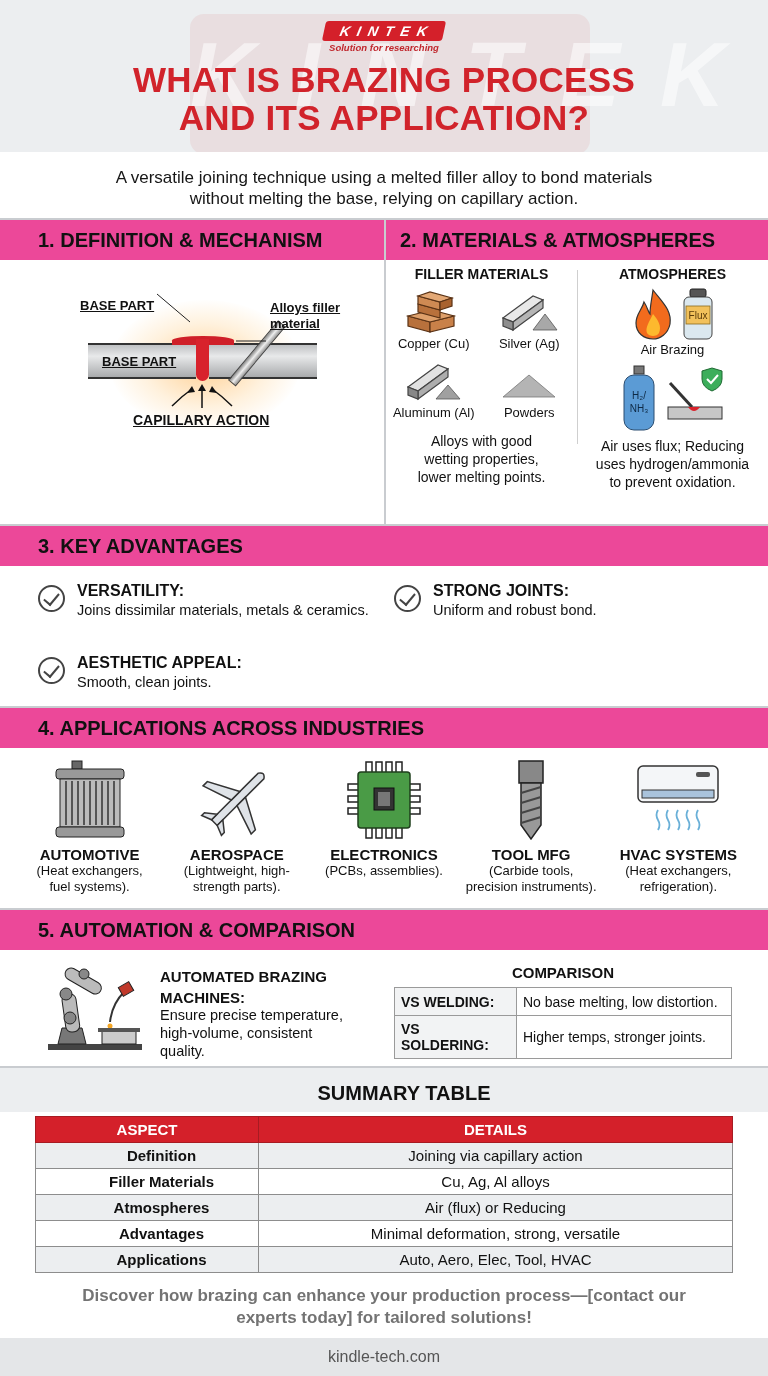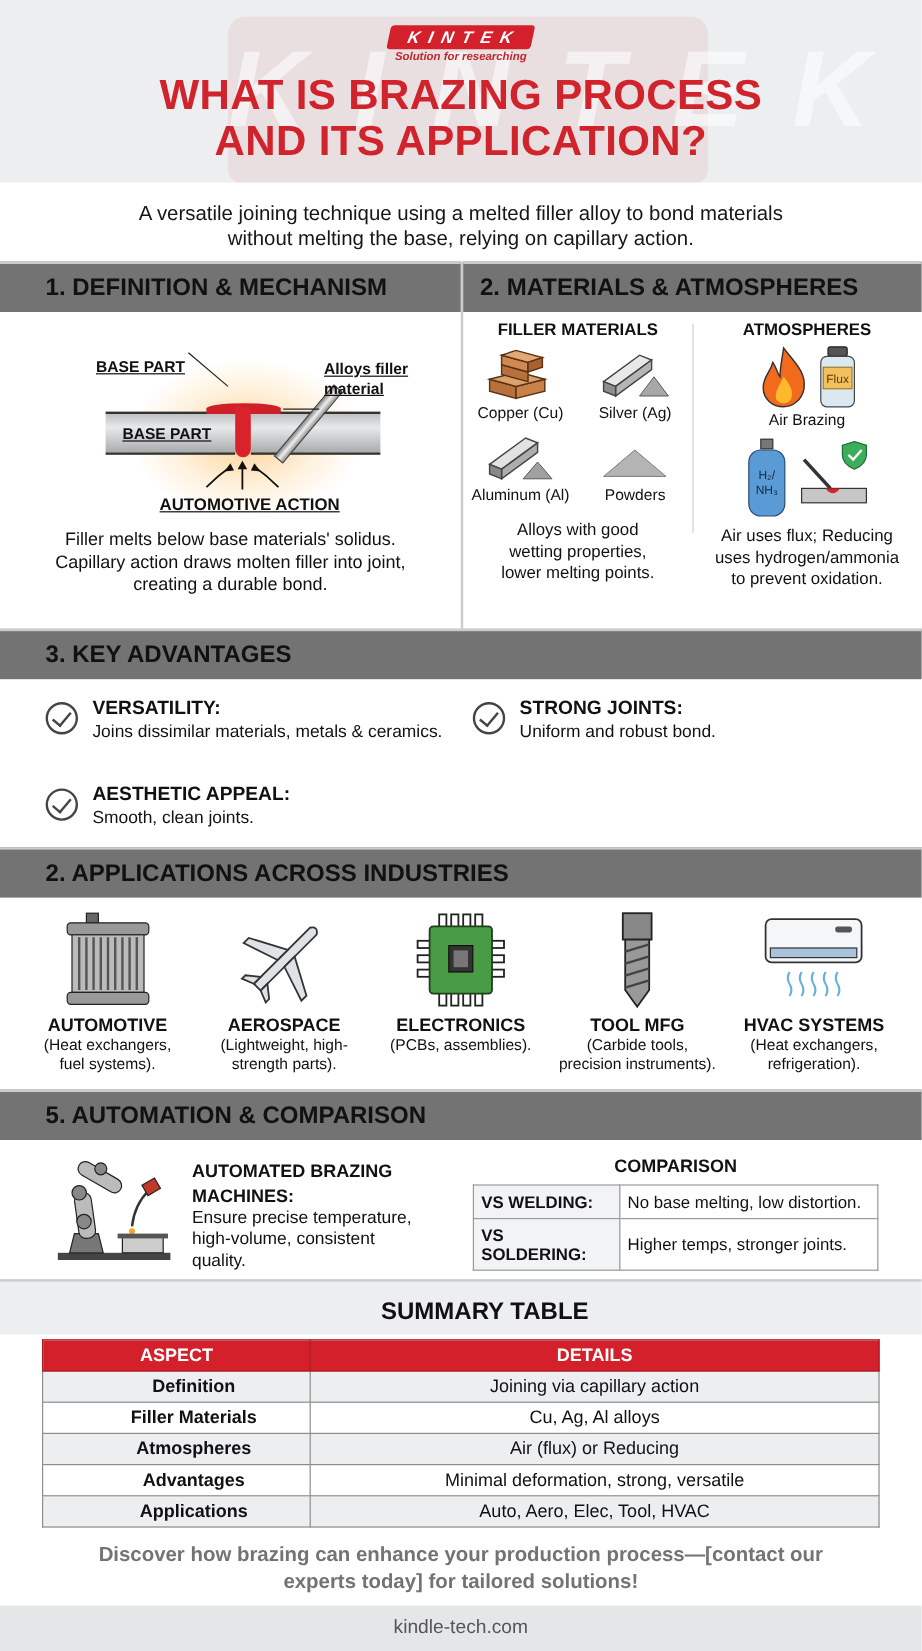--- a/index.html
+++ b/index.html
@@ -11,21 +11,21 @@
   .watermark { position: absolute; left: 190px; top: 14px; width: 400px; height: 140px; border-radius: 14px; background: rgba(200,40,40,0.08); }
   .watermark span { position: absolute; top: 10px; left: 0; right: 0; font-size: 90px; font-weight: bold; font-style: italic; letter-spacing: 40px; color: rgba(255,255,255,0.55); }
   .logo { position: relative; display: inline-block; margin-top: 21px; }
   .logo-box { display: inline-block; background: #d4202a; color: #fff; font-weight: bold; font-style: italic; font-size: 14px; letter-spacing: 7px; padding: 2px 10px 2px 16px; transform: skewX(-12deg); border-radius: 3px; }
   .logo-tag { display: block; font-size: 9.5px; font-style: italic; font-weight: bold; color: #c0272d; margin-top: 1px; }
   .title { position: relative; font-size: 35px; font-weight: bold; color: #d1232b; line-height: 38px; margin-top: 6px; letter-spacing: 0.3px; }
 
   .intro { height: 66px; text-align: center; font-size: 17px; line-height: 21px; padding-top: 15px; color: #161616; }
 
   
-  .sec-head { background: #737373; height: 42px; display: flex; align-items: center; padding-left: 38px; font-size: 20px; font-weight: bold; color: #111; border-top: 2px solid #c9ccd0; }
+  .sec-head { background: #ec4899; height: 42px; display: flex; align-items: center; padding-left: 38px; font-size: 20px; font-weight: bold; color: #111; border-top: 2px solid #c9ccd0; }
   .row-split { display: flex; height: 306px; }
   .col { width: 384px; position: relative; }
   .col + .col { border-left: 2px solid #c9ccd0; }
   .col .sec-head { padding-left: 38px; }
   .col:nth-child(2) .sec-head { padding-left: 14px; }
 
   
   .diagram { position: relative; height: 180px; }
   .glow { position: absolute; left: 110px; top: 40px; width: 190px; height: 130px; border-radius: 50%; background: radial-gradient(ellipse at center, rgba(255,170,60,0.55) 0%, rgba(255,200,120,0.25) 45%, rgba(255,255,255,0) 72%); }
   .bar { position: absolute; top: 83px; height: 36px; background: linear-gradient(180deg, #bfc1c3 0%, #e8e9ea 35%, #a9abad 100%); border-top: 2px solid #333; border-bottom: 2px solid #333; }
@@ -127,26 +127,21 @@
           <polygon points="192,126 187,133 195,132" fill="#111"></polygon>
           <polygon points="202,124 198,131 206,131" fill="#111"></polygon>
           <polygon points="212,126 209,132 217,133" fill="#111"></polygon>
         </svg>
         <div class="lbl" style="left:80px;top:38px">BASE PART</div>
         <div class="lbl" style="left:270px;top:40px;line-height:16px">
           <div>Alloys filler</div>
           <div>material</div>
         </div>
         <div class="lbl" style="left:102px;top:94px">BASE PART</div>
-        <div class="lbl" style="left:133px;top:152px;font-size:14px">AUTOMOTIVE ACTION</div>
-      </div>
-      <div class="desc">
-        <div>Filler melts below base materials' solidus.</div>
-        <div>Capillary action draws molten filler into joint,</div>
-        <div>creating a durable bond.</div>
+        <div class="lbl" style="left:133px;top:152px;font-size:14px">CAPILLARY ACTION</div>
       </div>
     </div>
 
     <div class="col">
       <div class="sec-head">2. MATERIALS &amp; ATMOSPHERES</div>
       <div class="mat-wrap">
         <div class="mat-col">
           <div class="sub-h">FILLER MATERIALS</div>
           <div class="grid2">
             <div class="mat-item">
@@ -265,21 +260,21 @@
       </div>
     <div class="adv-item">
         <span class="check"></span>
         <div>
           <div class="adv-title">AESTHETIC APPEAL:</div>
           <div class="adv-text">Smooth, clean joints.</div>
         </div>
       </div>
   </div>
 
-  <div class="sec-head">2. APPLICATIONS ACROSS INDUSTRIES</div>
+  <div class="sec-head">4. APPLICATIONS ACROSS INDUSTRIES</div>
   <div class="apps">
     <div class="app">
       <div class="app-ico">
         <svg width="76" height="82">
             <rect x="20" y="2" width="10" height="8" fill="#666" stroke="#222"></rect>
             <rect x="4" y="10" width="68" height="10" rx="3" fill="#999" stroke="#222"></rect>
             <rect x="8" y="20" width="60" height="48" fill="#bbb" stroke="#222"></rect>
             <g stroke="#555" stroke-width="2">
               <line x1="14" y1="22" x2="14" y2="66"></line>
               <line x1="20" y1="22" x2="20" y2="66"></line>

